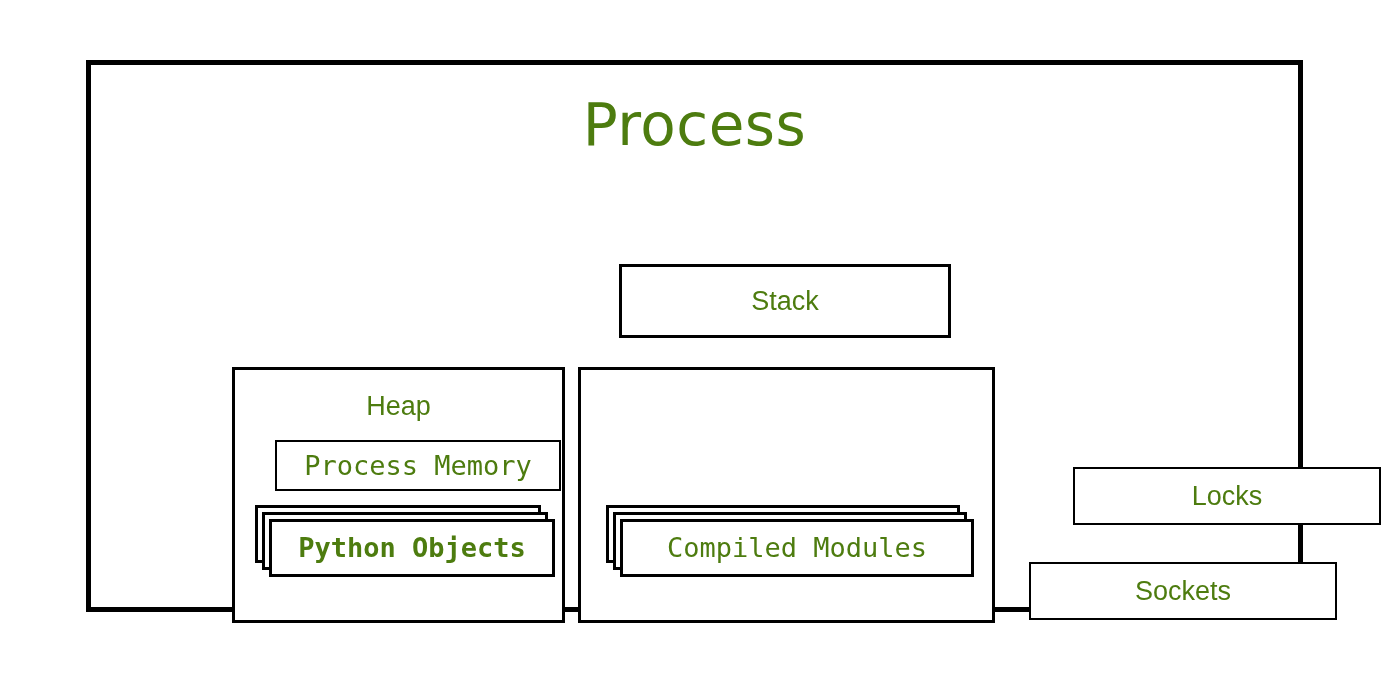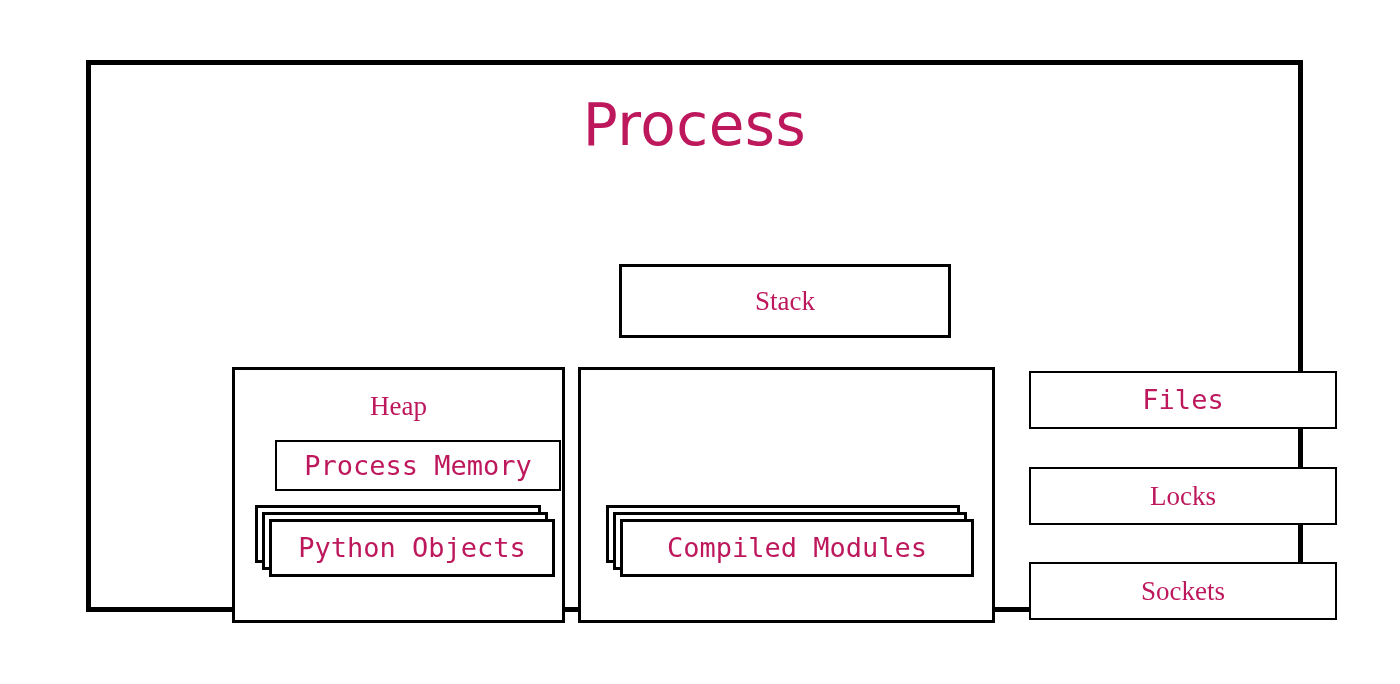--- a/index.html
+++ b/index.html
@@ -8,21 +8,21 @@
     padding: 0;
     background: #ffffff;
   }
   #canvas {
     position: relative;
     width: 1400px;
     height: 684px;
     background: #ffffff;
     overflow: hidden;
     font-family: "DejaVu Sans", sans-serif;
-    color: #be185d;
+    color: #4d7c0f;
   }
 
   
   .process-frame {
     position: absolute;
     left: 86px;
     top: 60px;
     width: 1217px;
     height: 552px;
     border: 5px solid #000000;
@@ -59,21 +59,21 @@
   }
   .box-label {
     font-size: 27px;
     line-height: 30px;
     white-space: nowrap;
   }
   .mono {
     font-family: "DejaVu Sans Mono", monospace;
   }
   .sans {
-    font-family: Liberation Serif, serif;
+    font-family: Liberation Sans, sans-serif;
   }
 
   
   .stack-box {
     left: 528px;
     top: 199px;
     width: 332px;
     height: 74px;
   }
 
@@ -140,40 +140,41 @@
     display: flex;
     align-items: center;
     justify-content: center;
   }
 
   .python-objects-stack {
     left: 20px;
     top: 135px;
     width: 300px;
     height: 72px;
+    font-weight: bold;
   }
   .python-objects-stack .layer { width: 286px; height: 58px; }
 
   .compiled-modules-stack {
     left: 25px;
     top: 135px;
     width: 368px;
     height: 72px;
   }
   .compiled-modules-stack .layer { width: 354px; height: 58px; }
 
   
   .files-box {
     left: 938px;
     top: 306px;
     width: 308px;
     height: 58px;
   }
   .locks-box {
-    left: 938px;
+    left: 982px;
     top: 402px;
     width: 308px;
     height: 58px;
   }
   .sockets-box {
     left: 938px;
     top: 497px;
     width: 308px;
     height: 58px;
   }
@@ -216,23 +217,20 @@
       <div class="stacked compiled-modules-stack">
         <div class="layer l0"></div>
         <div class="layer l1"></div>
         <div class="layer l2">
           <span class="box-label mono">Compiled Modules</span>
         </div>
       </div>
 
     </div>
 
-    <div class="box box-thin files-box">
-      <span class="box-label mono">Files</span>
-    </div>
 
     <div class="box box-thin locks-box">
       <span class="box-label sans">Locks</span>
     </div>
 
     <div class="box box-thin sockets-box">
       <span class="box-label sans">Sockets</span>
     </div>
 
   </div>

